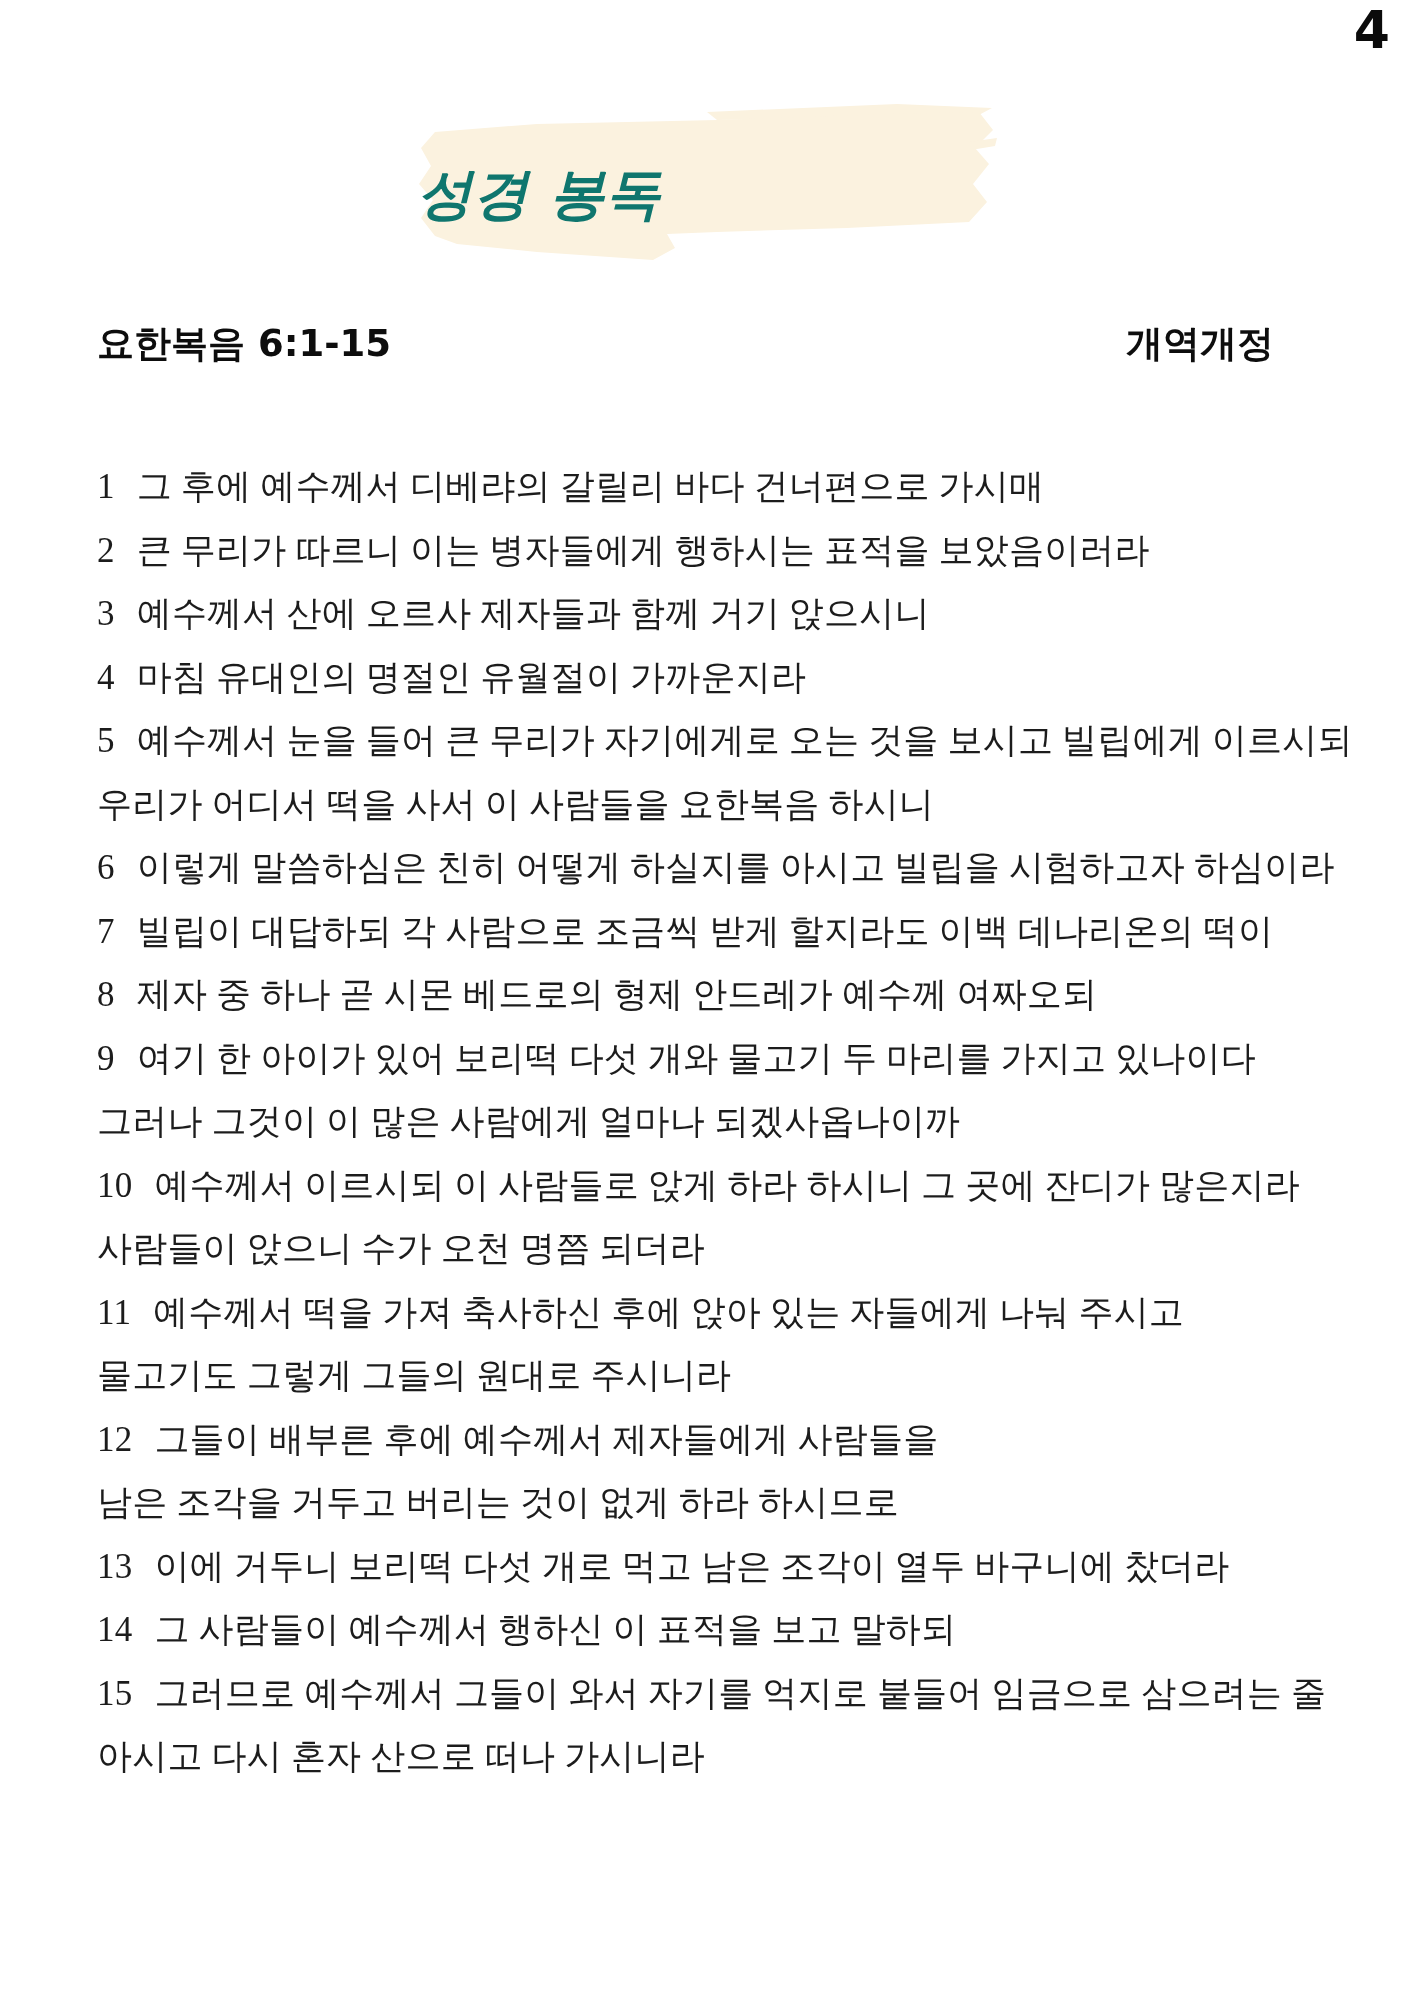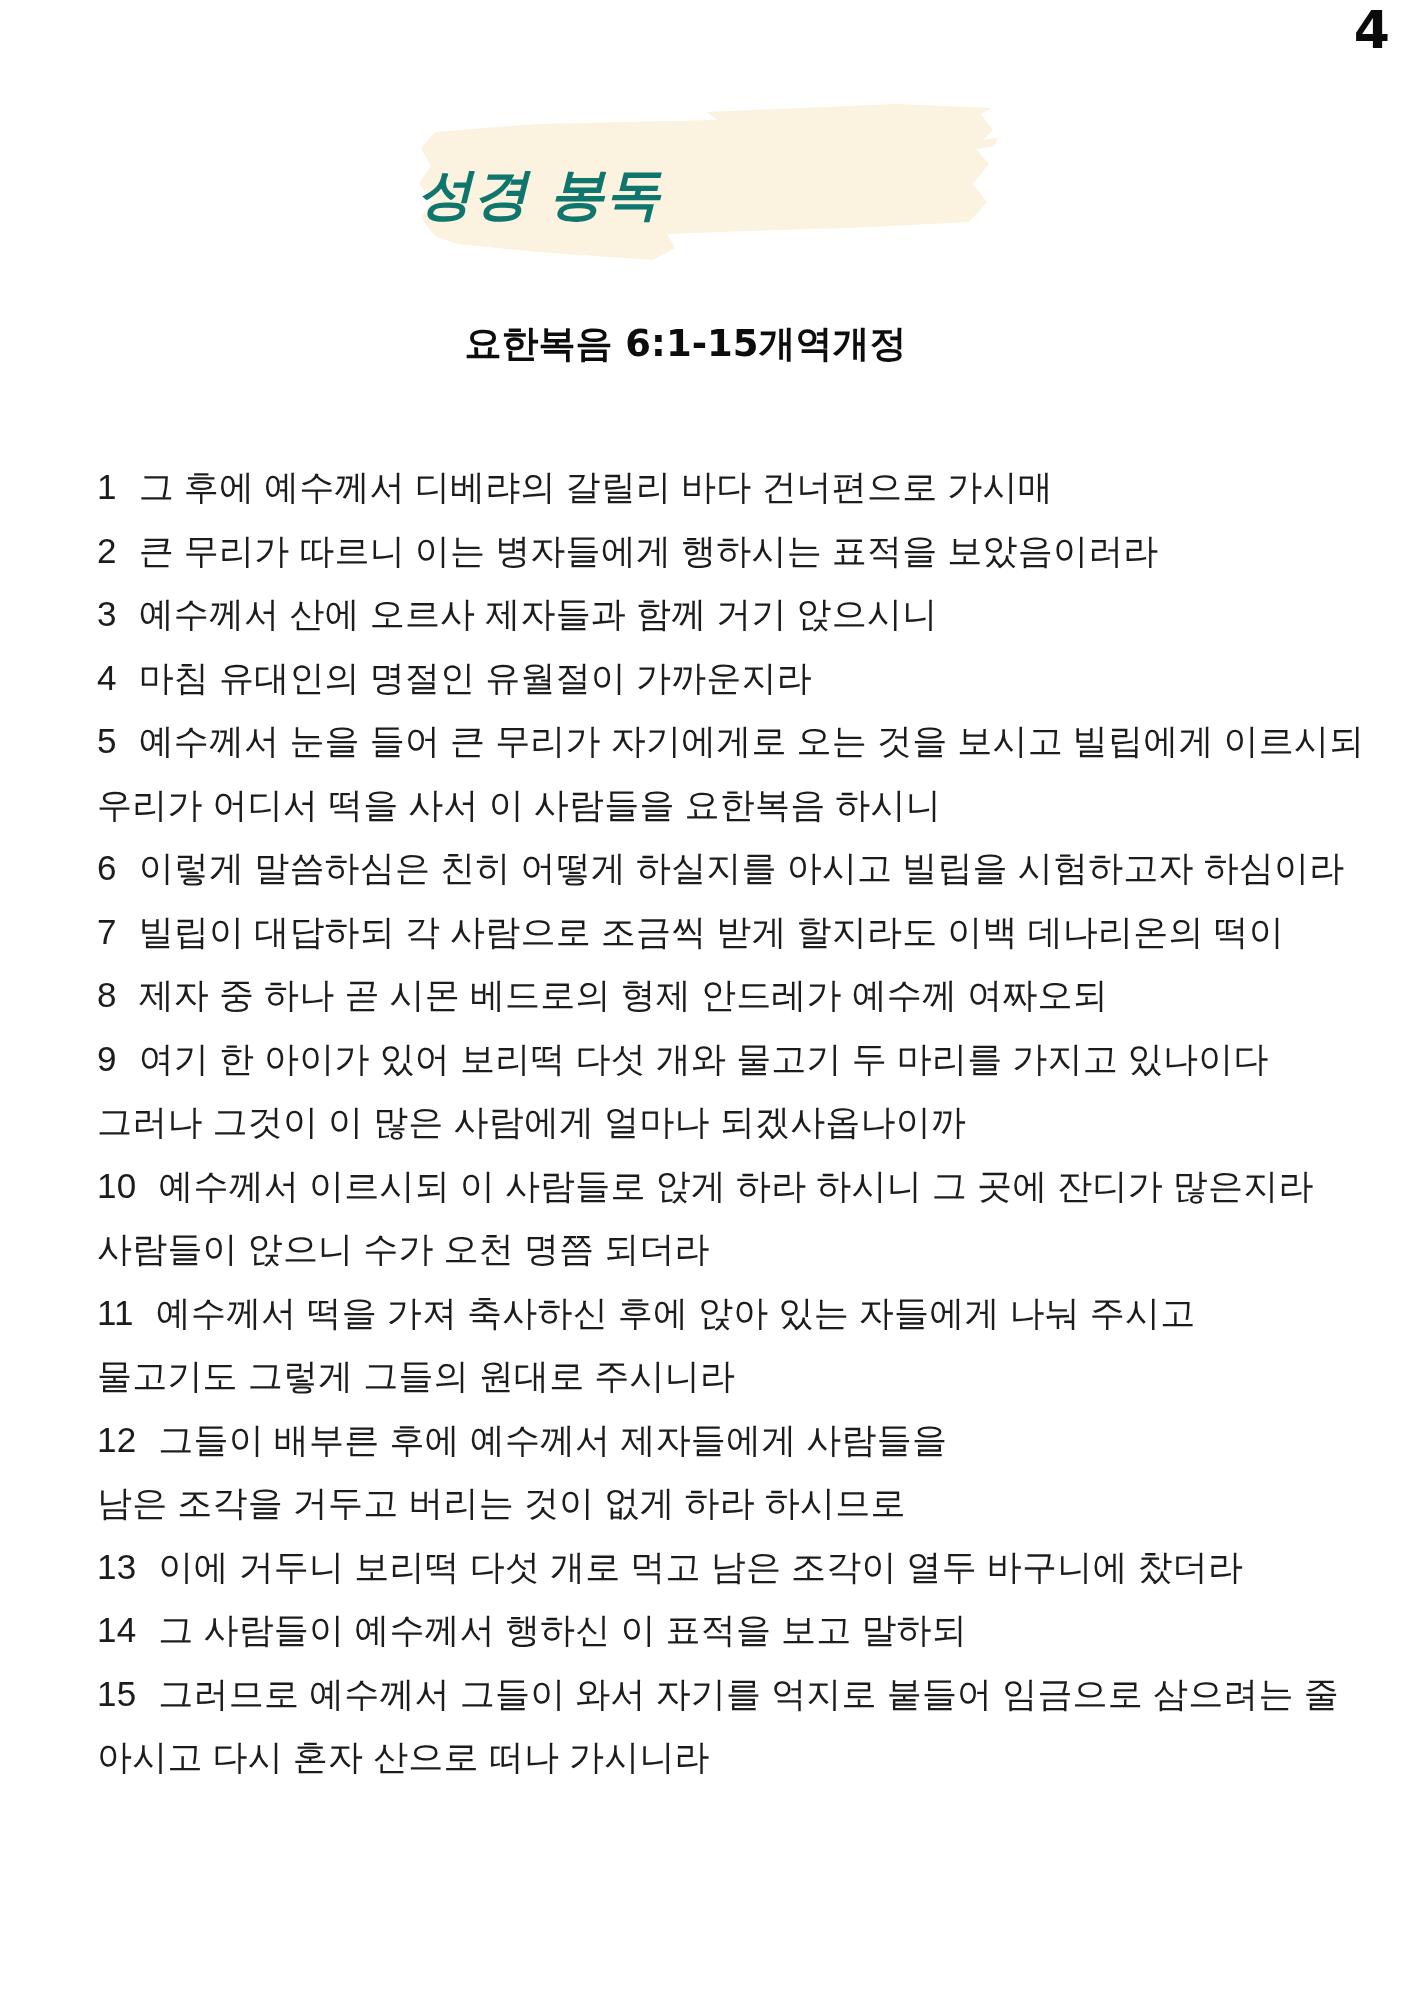--- a/index.html
+++ b/index.html
@@ -56,37 +56,37 @@
     line-height: 60px;
     font-style: italic;
   }
 
   .reference-row {
     position: absolute;
     top: 320px;
     left: 97px;
     right: 140px;
     display: flex;
-    justify-content: center;
+    justify-content: space-between;
     align-items: baseline;
     font-size: 37px;
     font-weight: 700;
     font-family: "DejaVu Sans", "Liberation Sans", sans-serif;
     color: #0d0d0d;
     line-height: 48px;
   }
 
   .verse-list {
     position: absolute;
     top: 455px;
     left: 97px;
     right: 40px;
   }
   .verse-line {
-    font-family: Liberation Sans, sans-serif;
+    font-family: Liberation Serif, serif;
     font-size: 35px;
     font-weight: 400;
     color: #1c1c1c;
     line-height: 63.5px;
     white-space: nowrap;
     letter-spacing: 0.2px;
   }
   .verse-line .vnum {
     display: inline-block;
     margin-right: 22px;

